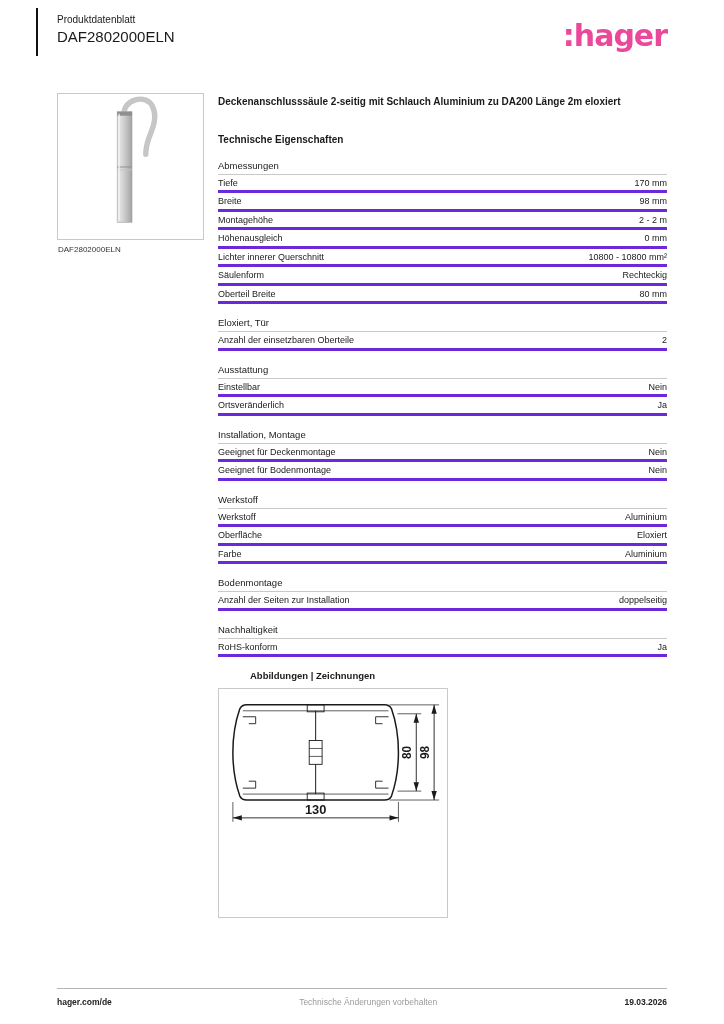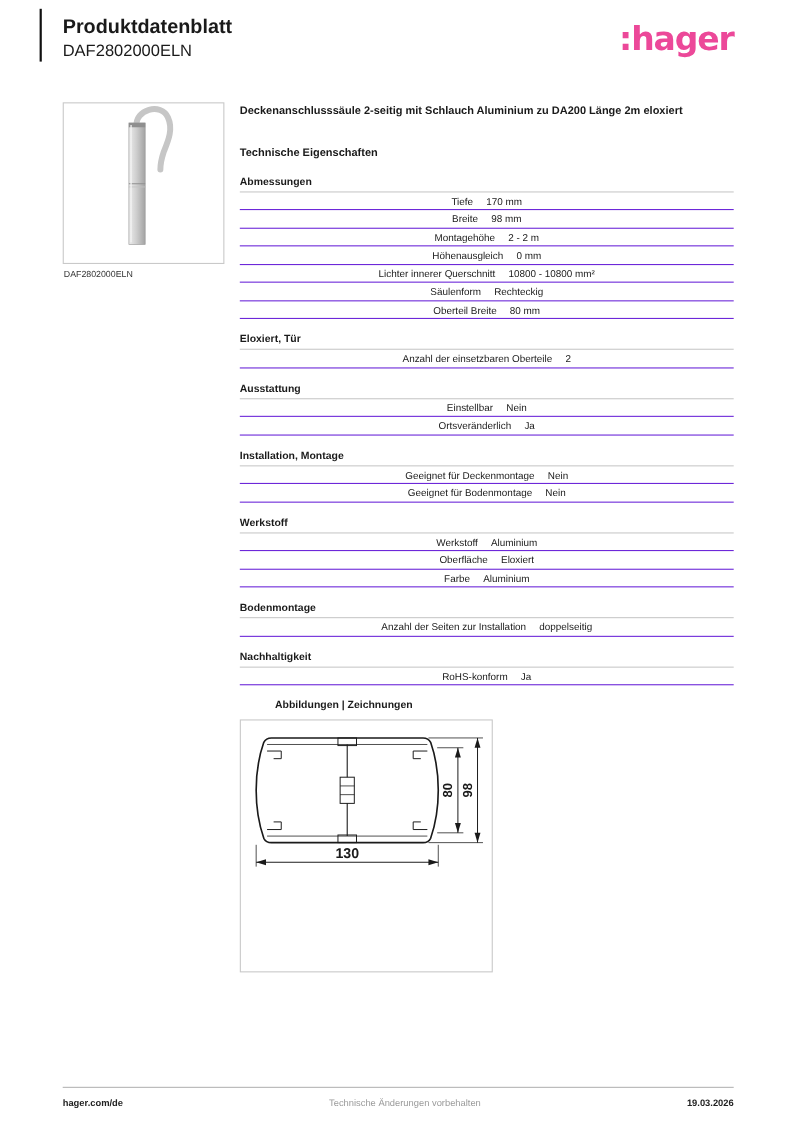--- a/index.html
+++ b/index.html
@@ -5,40 +5,40 @@
   html,body { margin:0; padding:0; background:#e9e9e9; }
   .page {
     position:relative; width:724px; height:1024px; margin:0 auto;
     background:#ffffff; font-family:"Liberation Sans", sans-serif;
     color:#1a1a1a; overflow:hidden;
   }
   .regmark { position:absolute; left:36px; top:8px; width:2px; height:48px; background:#111; }
 
   
   .header { position:absolute; left:57px; top:14px; width:610px; }
-  .doc-type { font-size:18px; font-weight:bold; line-height:1.2; }
+  .doc-type { font-size:10px; font-weight:normal; line-height:1.2; }
   .product-code { font-size:15px; margin-top:2px; line-height:1.2; }
   .logo { position:absolute; right:0; top:4px; font-size:30px; font-weight:bold;
           letter-spacing:-1px; color:#ec4899; font-family:"DejaVu Sans","Liberation Sans",sans-serif; }
 
   
   .img-box { position:absolute; left:57px; top:93px; width:147px; height:147px;
              border:1px solid #c9c9c9; box-sizing:border-box; background:#fff; }
   .img-caption { position:absolute; left:58px; top:245px; font-size:8px; color:#333; }
 
   
   .main { position:absolute; left:218px; top:95px; width:449px; }
   .title { font-size:10px; font-weight:bold; line-height:1.35; }
   .tech-heading { font-size:10px; font-weight:bold; margin-top:25px; }
   #sections { margin-top:15px; }
   .spec-section { margin-bottom:13px; }
-  .sec-title { font-size:9.5px; font-weight:bold; margin:0 0 3px 0; }
+  .sec-title { font-size:9.5px; font-weight:normal; margin:0 0 3px 0; }
   .rows { border-top:1px solid #c9c9c9; }
-  .row { display:flex; justify-content:center; align-items:baseline;
-         border-bottom:1px solid #6d28d9; padding:3px 0 2.5px 0; font-size:9px; }
+  .row { display:flex; justify-content:space-between; align-items:baseline;
+         border-bottom:3px solid #6d28d9; padding:3px 0 2.5px 0; font-size:9px; }
   .val { text-align:right; white-space:nowrap; padding-left:12px; }
 
   .drawings-heading { font-size:9.5px; font-weight:bold; margin-top:12px;margin-left:32px; }
   .drawing-box { width:230px; height:230px; border:1px solid #c9c9c9; box-sizing:border-box;
                  margin-top:7px; background:#fff; }
 
   
   .footer { position:absolute; left:57px; top:988px; width:610px;
             border-top:1px solid #b5b5b5; padding-top:8px;
             display:flex; justify-content:space-between; align-items:baseline; font-size:8.5px; }

